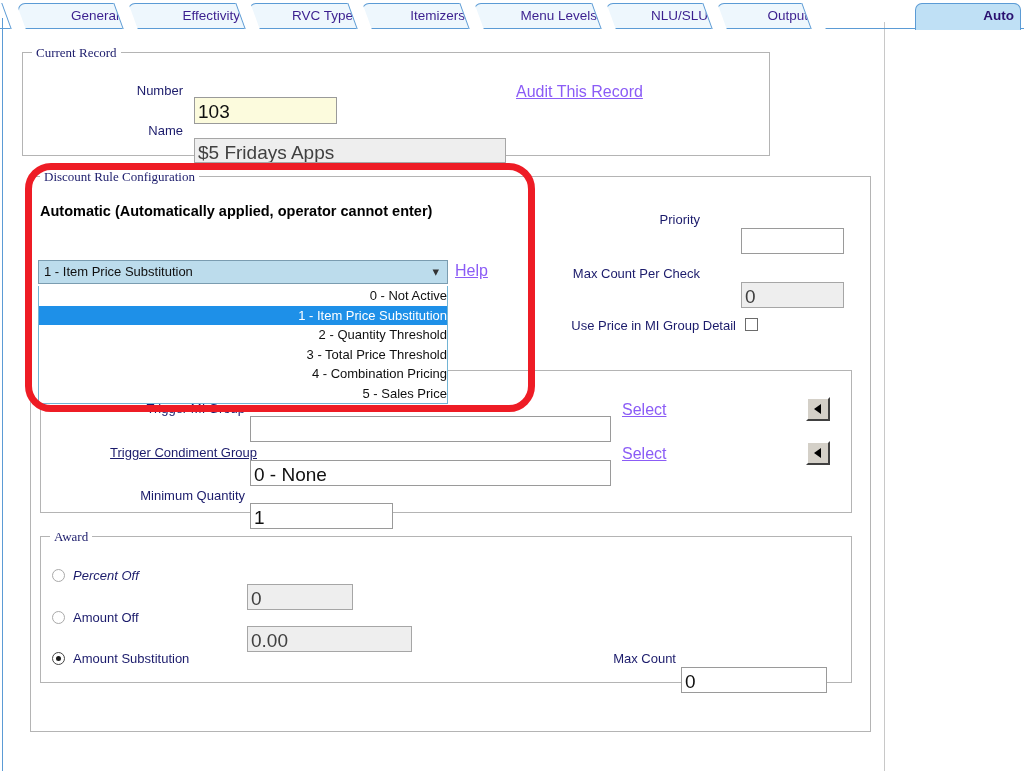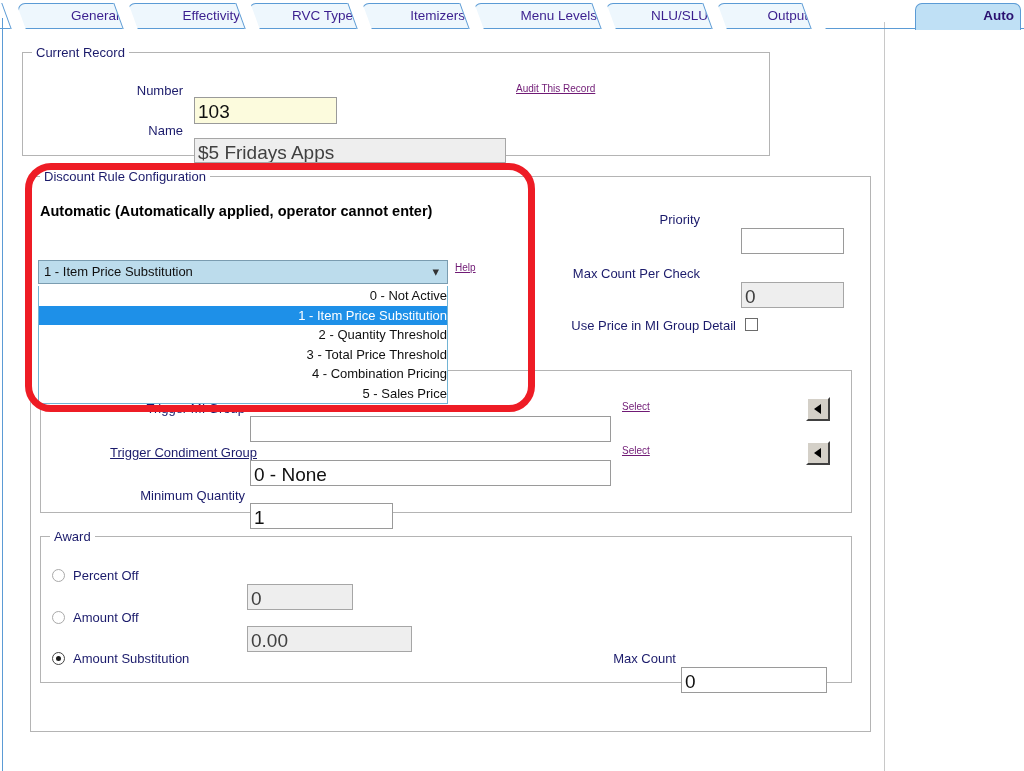--- a/index.html
+++ b/index.html
@@ -98,20 +98,21 @@
   }
   .groupbox > .gb-title {
     position: absolute;
     top: -8px;
     left: 9px;
     background: #ffffff;
     padding: 0 4px;
     font-size: 13px;
     color: #1b1b6b;
     white-space: nowrap;
+    font-family: Liberation Serif, serif;
   }
 
   
   .lbl {
     position: absolute;
     font-size: 13px;
     color: #1b1b6b;
     white-space: nowrap;
     text-align: right;
   }
@@ -132,22 +133,22 @@
   }
   .txtbox.yellow { background: #fcfbdd; }
   .txtbox.readonly {
     background: #eeeeee;
     color: #404040;
     border: 1px solid #a6a6a6;
   }
 
   .linklbl {
     position: absolute;
-    font-size: 10px;
-    color: #701a75;
+    font-size: 16px;
+    color: #8b5cf6;
     text-decoration: underline;
     white-space: nowrap;
     cursor: pointer;
   }
 
   .headline {
     position: absolute;
     font-size: 14.5px;
     font-weight: bold;
     color: #000000;
@@ -371,21 +372,21 @@
   </div>
 
   <div class="lbl" style="left:105px; top:488px; width:140px;">Minimum Quantity</div>
   <div class="txtbox" style="left:250px; top:481px; width:143px; height:26px;">1</div>
 
   <div class="groupbox" style="left:40px; top:536px; width:812px; height:147px;">
     <span class="gb-title">Award</span>
   </div>
 
   <div class="radio" style="left:52px; top:569px;"></div>
-  <div class="lbl" style="left:73px; top:568px; text-align:left;">Percent Off</div>
+  <div class="lbl" style="left:73px; top:568px; text-align:left;font-style:italic;">Percent Off</div>
   <div class="txtbox readonly" style="left:247px; top:562px; width:106px; height:26px;">0</div>
 
   <div class="radio" style="left:52px; top:611px;"></div>
   <div class="lbl" style="left:73px; top:610px; text-align:left;">Amount Off</div>
   <div class="txtbox readonly" style="left:247px; top:604px; width:165px; height:26px;">0.00</div>
 
   <div class="radio on" style="left:52px; top:652px;"></div>
   <div class="lbl" style="left:73px; top:651px; text-align:left;">Amount Substitution</div>
 
   <div class="lbl" style="left:560px; top:651px; width:116px;">Max Count</div>

